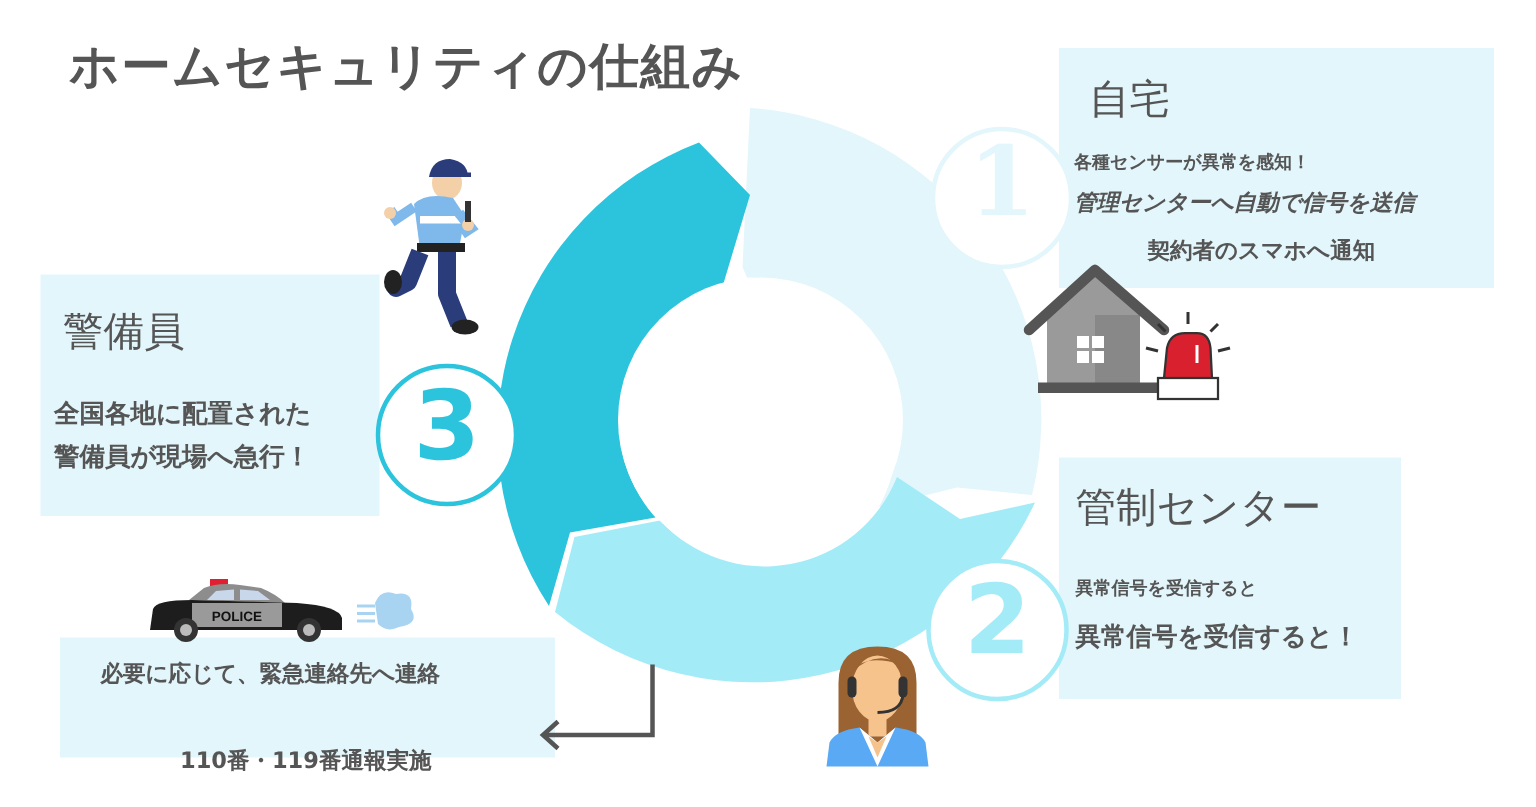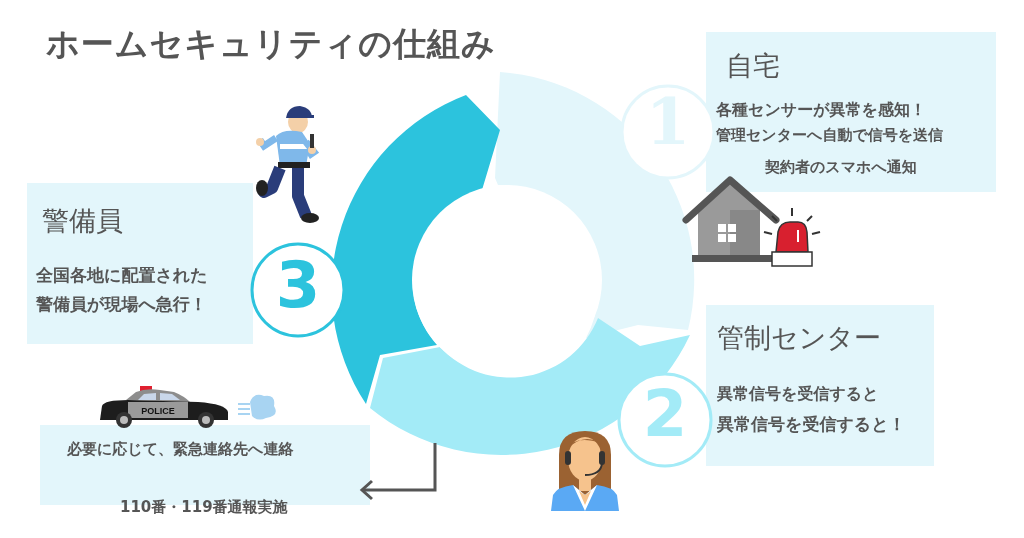--- a/index.html
+++ b/index.html
@@ -23,22 +23,22 @@
 
   <path d="M 690 335 A 208 208 0 0 1 370 408 L 383 358 L 440 347 A 95 95 0 0 0 598 318 L 640 346 Z" fill="#a3ebf7"></path>
 
   <path d="M 366 404 A 208 208 0 0 1 466 95 L 500 130 L 482 190 A 95 95 0 0 0 437 345 L 380 355 Z" fill="#2cc3dd"></path>
 
   <circle cx="507" cy="280" r="95" fill="#ffffff"></circle>
 </svg>
 
 <div class="box" style="left:706px;top:32px;width:290px;height:160px;"></div>
 <div class="box-heading" style="left:726px;top:48px;font-size:27px;">自宅</div>
-<div class="box-line" style="left:716px;top:100px;font-size:16px;">各種センサーが異常を感知！</div>
-<div class="box-line" style="left:716px;top:126px;font-size:15px;">管理センターへ自動で信号を送信</div>
+<div class="box-line" style="left:716px;top:100px;font-size:12px;">各種センサーが異常を感知！</div>
+<div class="box-line" style="left:716px;top:126px;font-size:15px;font-style:italic;">管理センターへ自動で信号を送信</div>
 <div class="box-line" style="left:765px;top:158px;font-size:15px;">契約者のスマホへ通知</div>
 
 <svg width="100" height="100" style="left:618px;top:82px;">
   <circle cx="50" cy="50" r="46" fill="#ffffff" stroke="#e3f6fb" stroke-width="3"></circle>
 </svg>
 <div class="abs" style="left:618px;top:84px;width:100px;text-align:center;font-size:64px;font-weight:bold;color:#e3f6fb;font-family:'DejaVu Serif', serif;">1</div>
 
 <svg width="150" height="100" style="left:680px;top:172px;" viewBox="0 0 150 100">
   <polygon points="18,40 50,10 80,38 80,85 18,85" fill="#9a9a9a"></polygon>
   <rect x="50" y="38" width="30" height="47" fill="#888888"></rect>
@@ -53,21 +53,21 @@
   <rect x="92" y="80" width="40" height="14" fill="#ffffff" stroke="#333" stroke-width="1.5"></rect>
   <line x1="112" y1="36" x2="112" y2="44" stroke="#333" stroke-width="2"></line>
   <line x1="92" y1="44" x2="97" y2="49" stroke="#333" stroke-width="2"></line>
   <line x1="132" y1="44" x2="127" y2="49" stroke="#333" stroke-width="2"></line>
   <line x1="84" y1="60" x2="92" y2="62" stroke="#333" stroke-width="2"></line>
   <line x1="140" y1="60" x2="132" y2="62" stroke="#333" stroke-width="2"></line>
 </svg>
 
 <div class="box" style="left:706px;top:305px;width:228px;height:161px;"></div>
 <div class="box-heading" style="left:717px;top:320px;font-size:27px;">管制センター</div>
-<div class="box-line" style="left:717px;top:384px;font-size:16px;font-family:Liberation Mono, monospace;">異常信号を受信すると</div>
+<div class="box-line" style="left:717px;top:384px;font-size:12px;font-family:Liberation Mono, monospace;">異常信号を受信すると</div>
 <div class="box-line" style="left:717px;top:413px;font-size:17px;">異常信号を受信すると！</div>
 
 <svg width="100" height="100" style="left:615px;top:370px;">
   <circle cx="50" cy="50" r="46" fill="#ffffff" stroke="#a3ebf7" stroke-width="3"></circle>
 </svg>
 <div class="abs" style="left:615px;top:377px;width:100px;text-align:center;font-size:64px;font-weight:bold;color:#a3ebf7;">2</div>
 
 <svg width="80" height="90" style="left:545px;top:425px;" viewBox="0 0 80 90">
   <path d="M 14 70 L 14 30 Q 14 6 40 6 Q 66 6 66 30 L 66 70 Z" fill="#9b6232"></path>
   <ellipse cx="40" cy="34" rx="17" ry="22" fill="#f6c38d"></ellipse>

